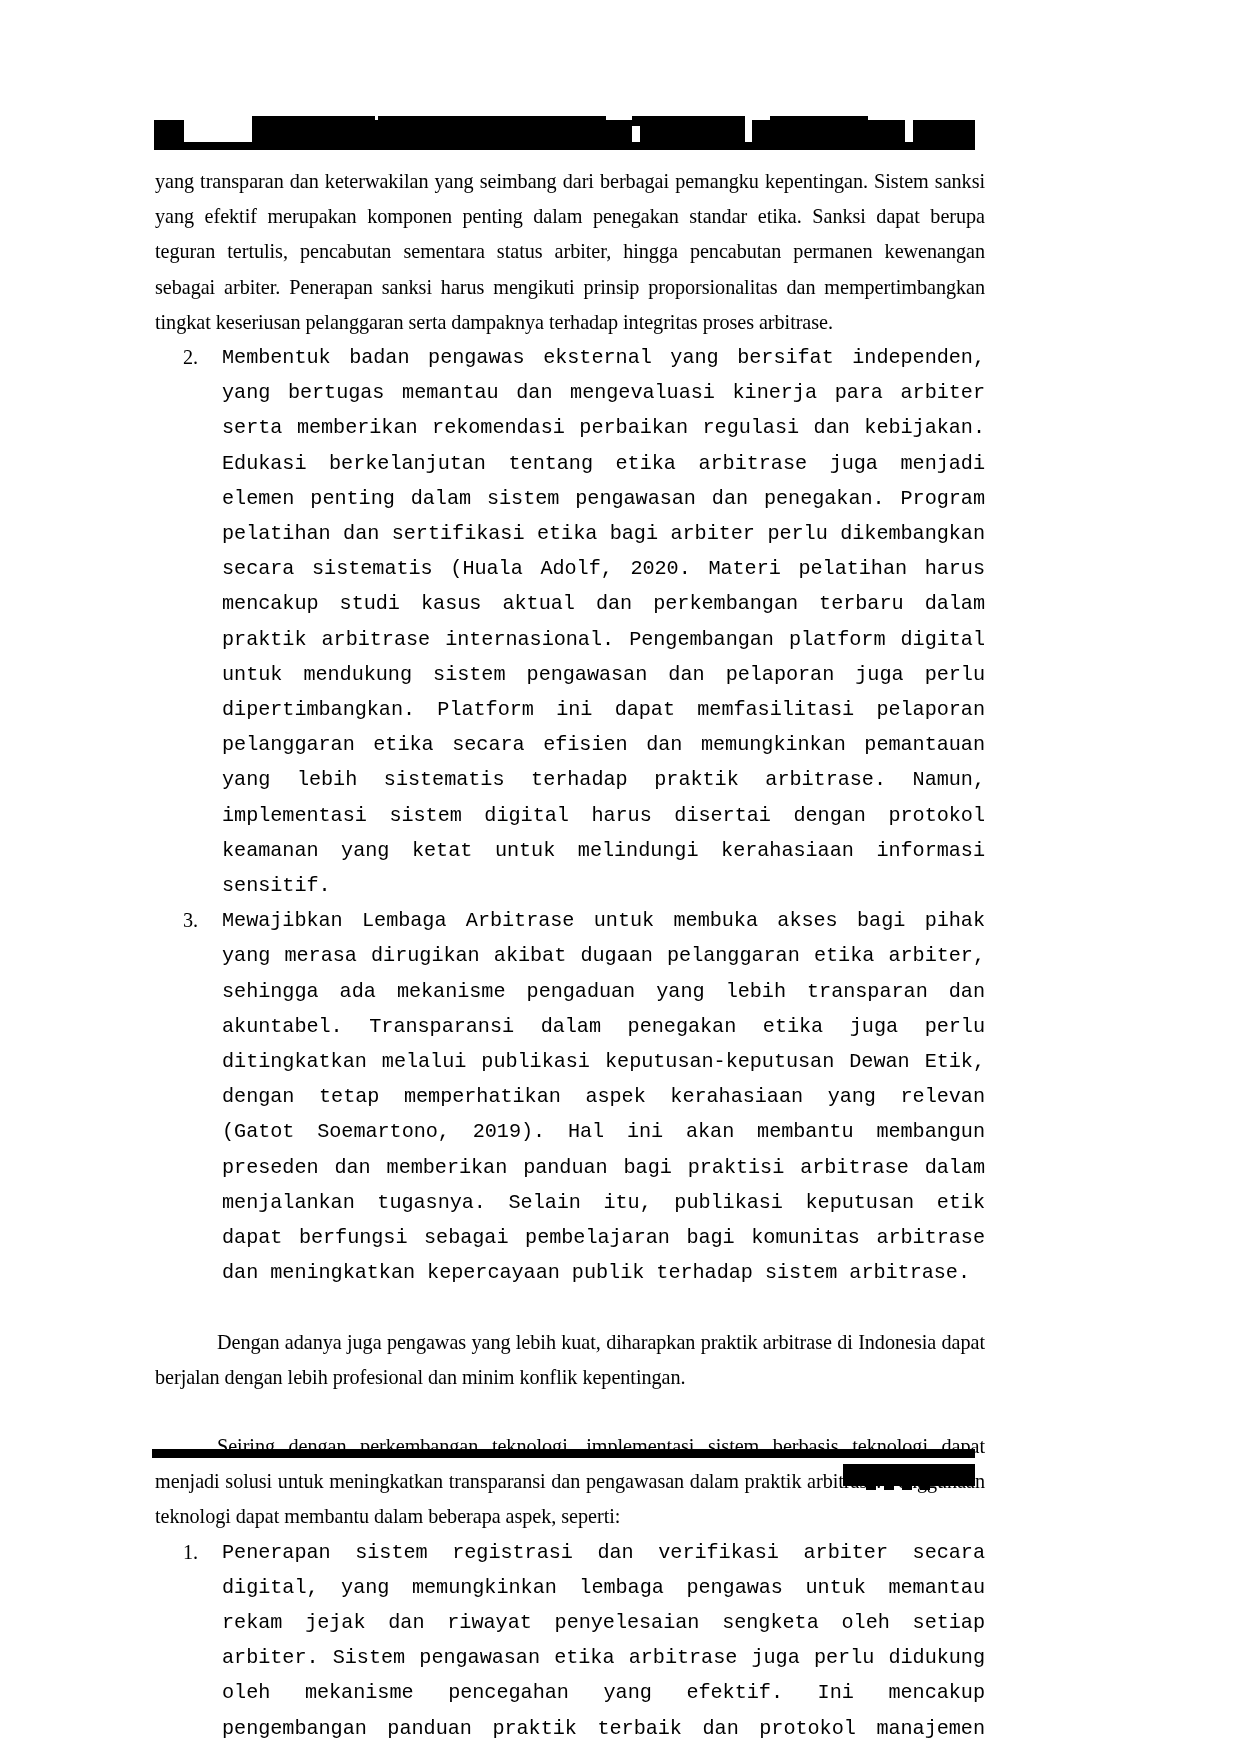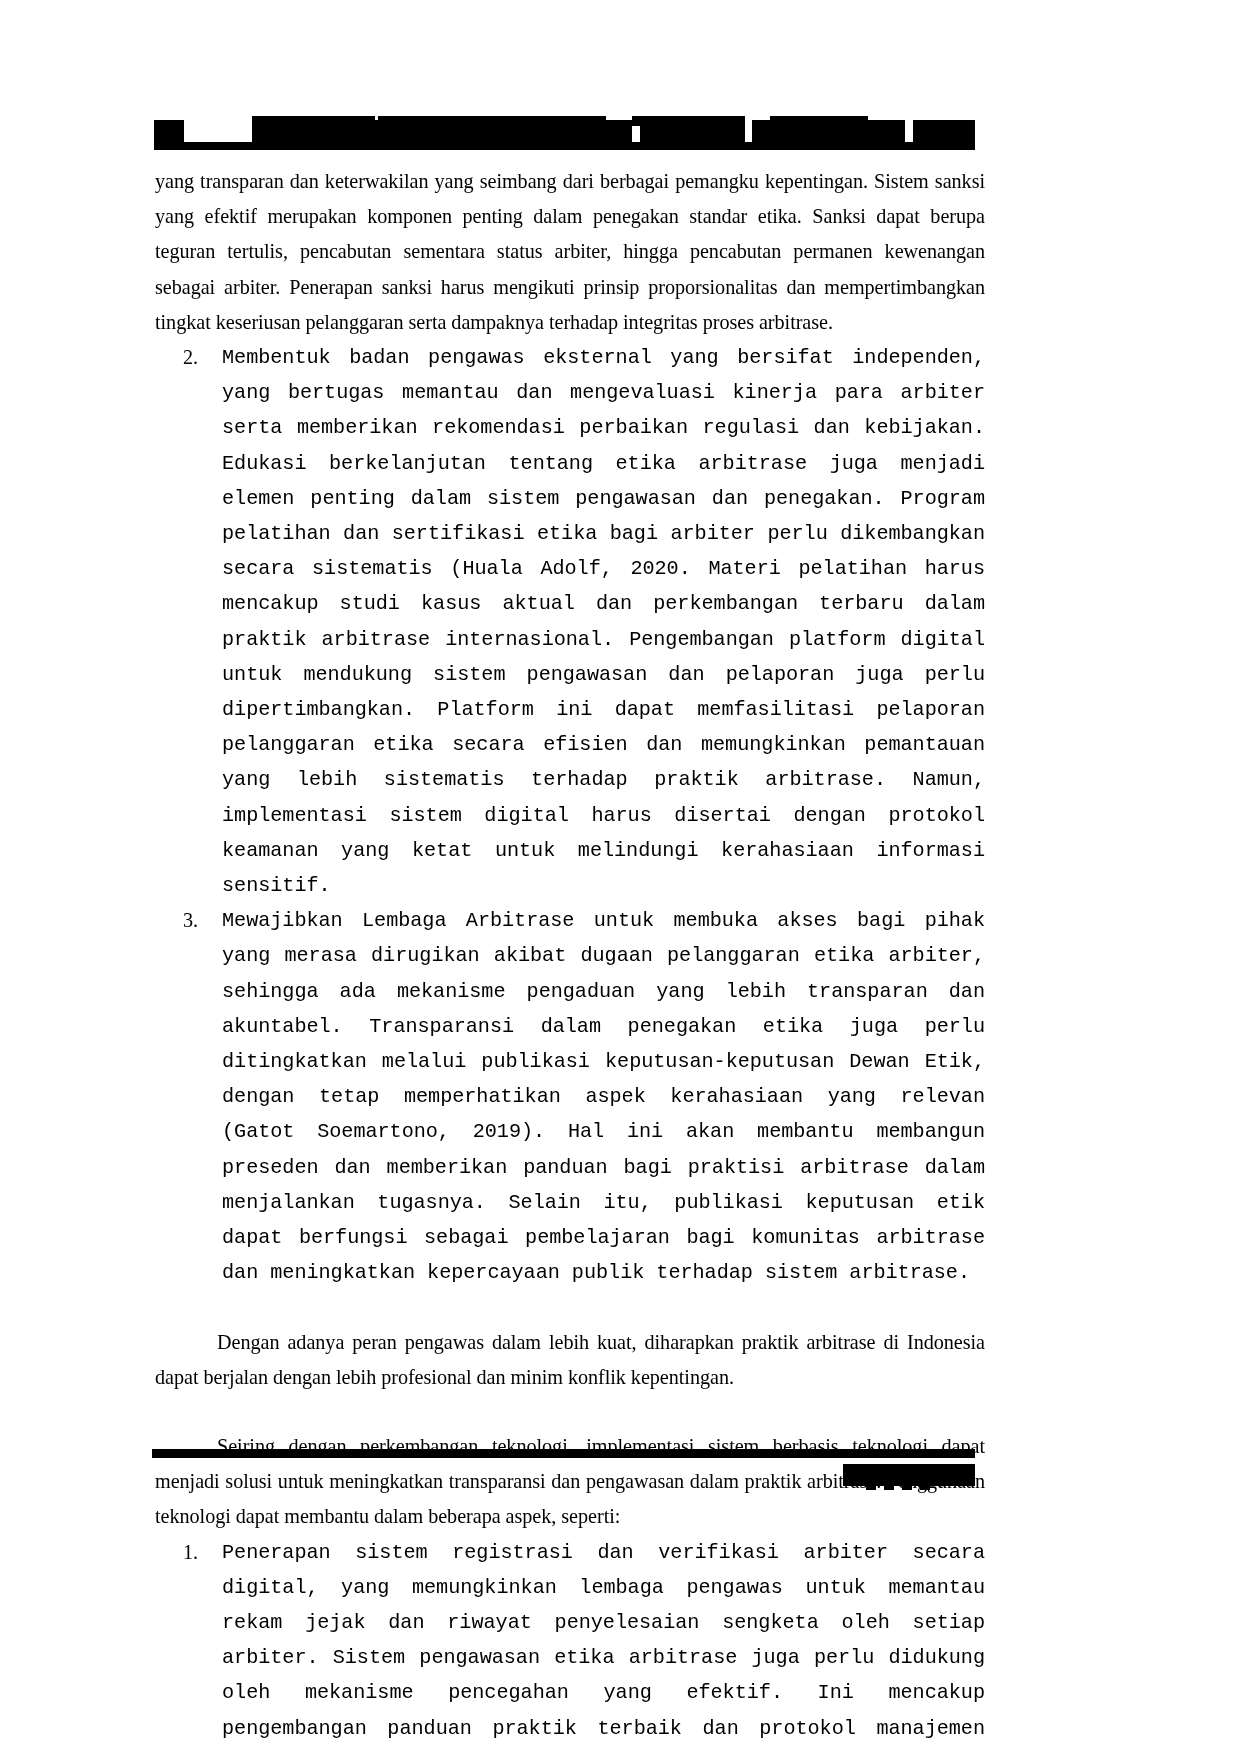--- a/index.html
+++ b/index.html
@@ -118,21 +118,21 @@
         <span class="li-text">Membentuk badan pengawas eksternal yang bersifat independen, yang bertugas memantau dan mengevaluasi kinerja para arbiter serta memberikan rekomendasi perbaikan regulasi dan kebijakan. Edukasi berkelanjutan tentang etika arbitrase juga menjadi elemen penting dalam sistem pengawasan dan penegakan. Program pelatihan dan sertifikasi etika bagi arbiter perlu dikembangkan secara sistematis (Huala Adolf, 2020. Materi pelatihan harus mencakup studi kasus aktual dan perkembangan terbaru dalam praktik arbitrase internasional. Pengembangan platform digital untuk mendukung sistem pengawasan dan pelaporan juga perlu dipertimbangkan. Platform ini dapat memfasilitasi pelaporan pelanggaran etika secara efisien dan memungkinkan pemantauan yang lebih sistematis terhadap praktik arbitrase. Namun, implementasi sistem digital harus disertai dengan protokol keamanan yang ketat untuk melindungi kerahasiaan informasi sensitif.</span>
       </li>
       <li>
         <span class="marker">3.</span>
         <span class="li-text">Mewajibkan Lembaga Arbitrase untuk membuka akses bagi pihak yang merasa dirugikan akibat dugaan pelanggaran etika arbiter, sehingga ada mekanisme pengaduan yang lebih transparan dan akuntabel. Transparansi dalam penegakan etika juga perlu ditingkatkan melalui publikasi keputusan-keputusan Dewan Etik, dengan tetap memperhatikan aspek kerahasiaan yang relevan (Gatot Soemartono, 2019).  Hal ini akan membantu membangun preseden dan memberikan panduan bagi praktisi arbitrase dalam menjalankan tugasnya. Selain itu, publikasi keputusan etik dapat berfungsi sebagai pembelajaran bagi komunitas arbitrase dan meningkatkan kepercayaan publik terhadap sistem arbitrase.</span>
       </li>
     </ol>
 
     <div class="block-gap-md"></div>
 
-    <p class="body-para indented">Dengan adanya peran pengawas dalam lebih kuat, diharapkan praktik arbitrase di Indonesia dapat berjalan dengan lebih profesional dan minim konflik kepentingan.</p>
+    <p class="body-para indented">Dengan adanya juga pengawas yang lebih kuat, diharapkan praktik arbitrase di Indonesia dapat berjalan dengan lebih profesional dan minim konflik kepentingan.</p>
 
     <div class="block-gap-md"></div>
 
     <p class="body-para indented">Seiring dengan perkembangan teknologi, implementasi sistem berbasis teknologi dapat menjadi solusi untuk meningkatkan transparansi dan pengawasan dalam praktik arbitrase. Penggunaan teknologi dapat membantu dalam beberapa aspek, seperti:</p>
 
     <ol class="num-list">
       <li>
         <span class="marker">1.</span>
         <span class="li-text">Penerapan sistem registrasi dan verifikasi arbiter secara digital, yang memungkinkan lembaga pengawas untuk memantau rekam jejak dan riwayat penyelesaian sengketa oleh setiap arbiter. Sistem pengawasan etika arbitrase juga perlu didukung oleh mekanisme pencegahan yang efektif. Ini mencakup pengembangan panduan praktik terbaik dan protokol manajemen konflik kepentingan. Lembaga arbitrase dapat mengembangkan sistem peringatan dini untuk mengidentifikasi potensi pelanggaran etika sebelum berkembang menjadi masalah serius. Kolaborasi internasional dalam penegakan standar etika menjadi semakin penting, terutama dalam konteks arbitrase lintas batas. Pertukaran informasi dan praktik terbaik antar lembaga arbitrase dapat memperkuat sistem pengawasan secara keseluruhan. Pembentukan jaringan pengawasan etika arbitrase regional atau internasional perlu dipertimbangkan untuk menghadapi tantangan globalisasi.</span>
       </li>

